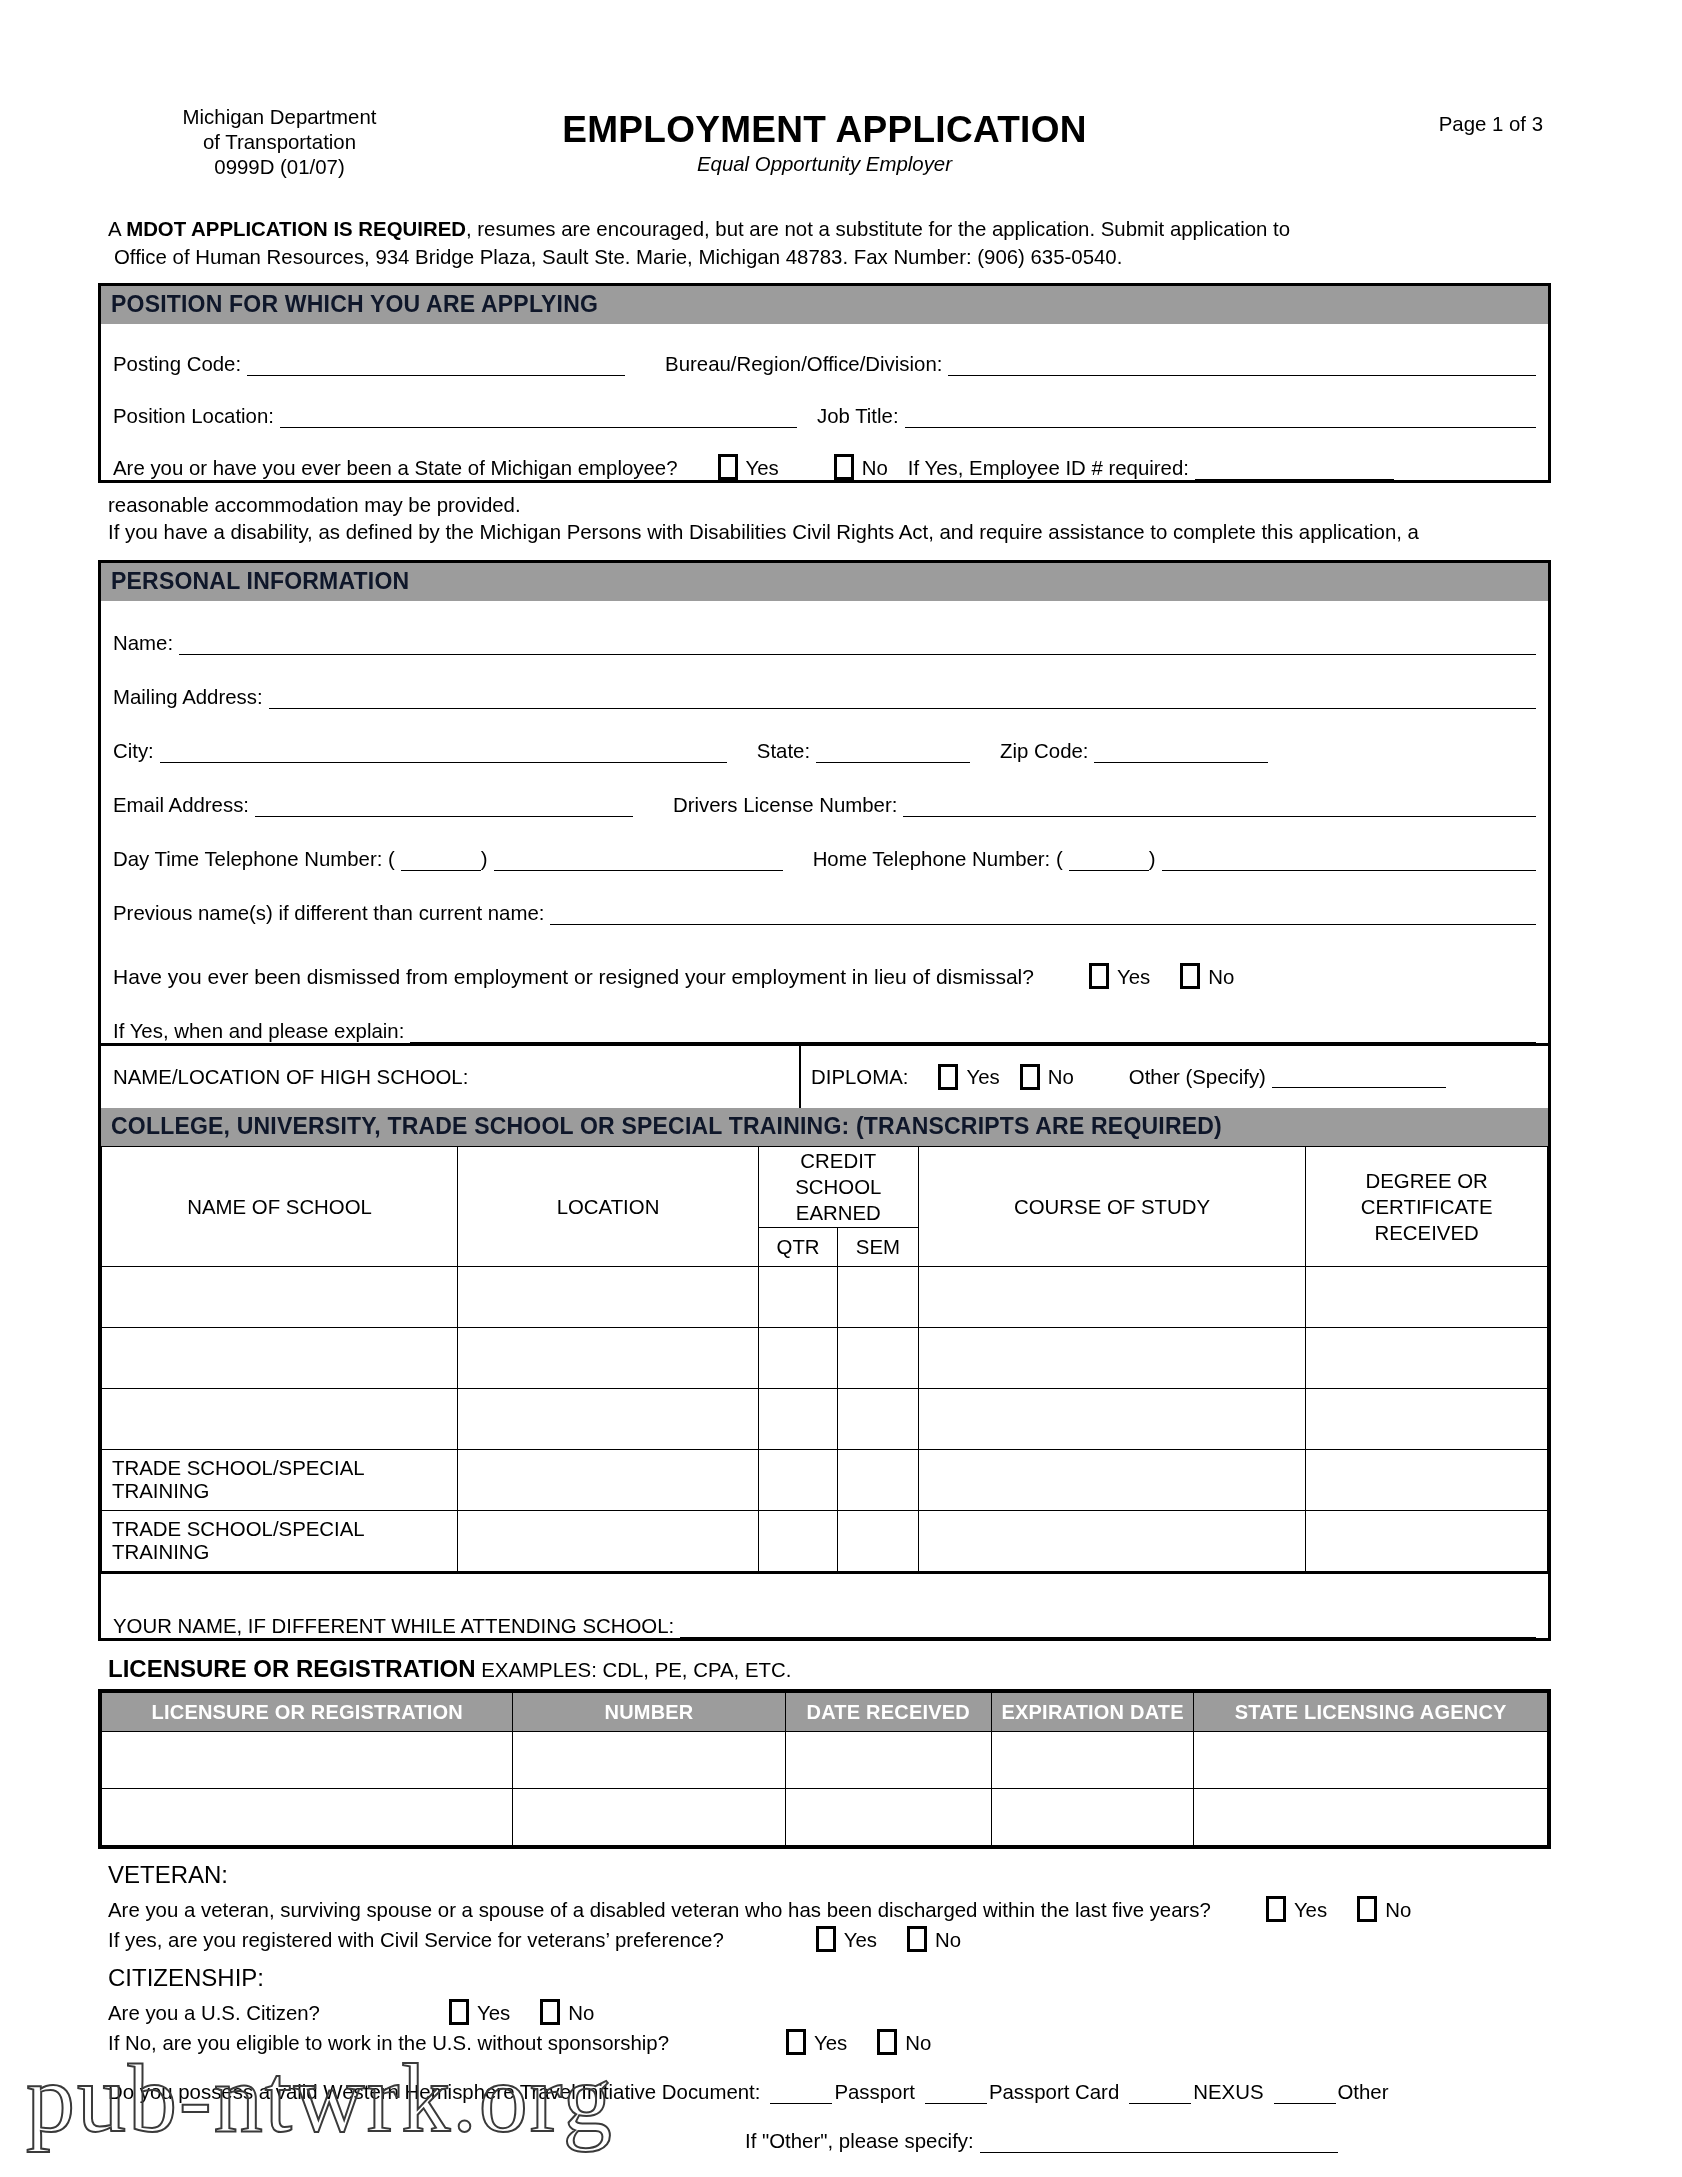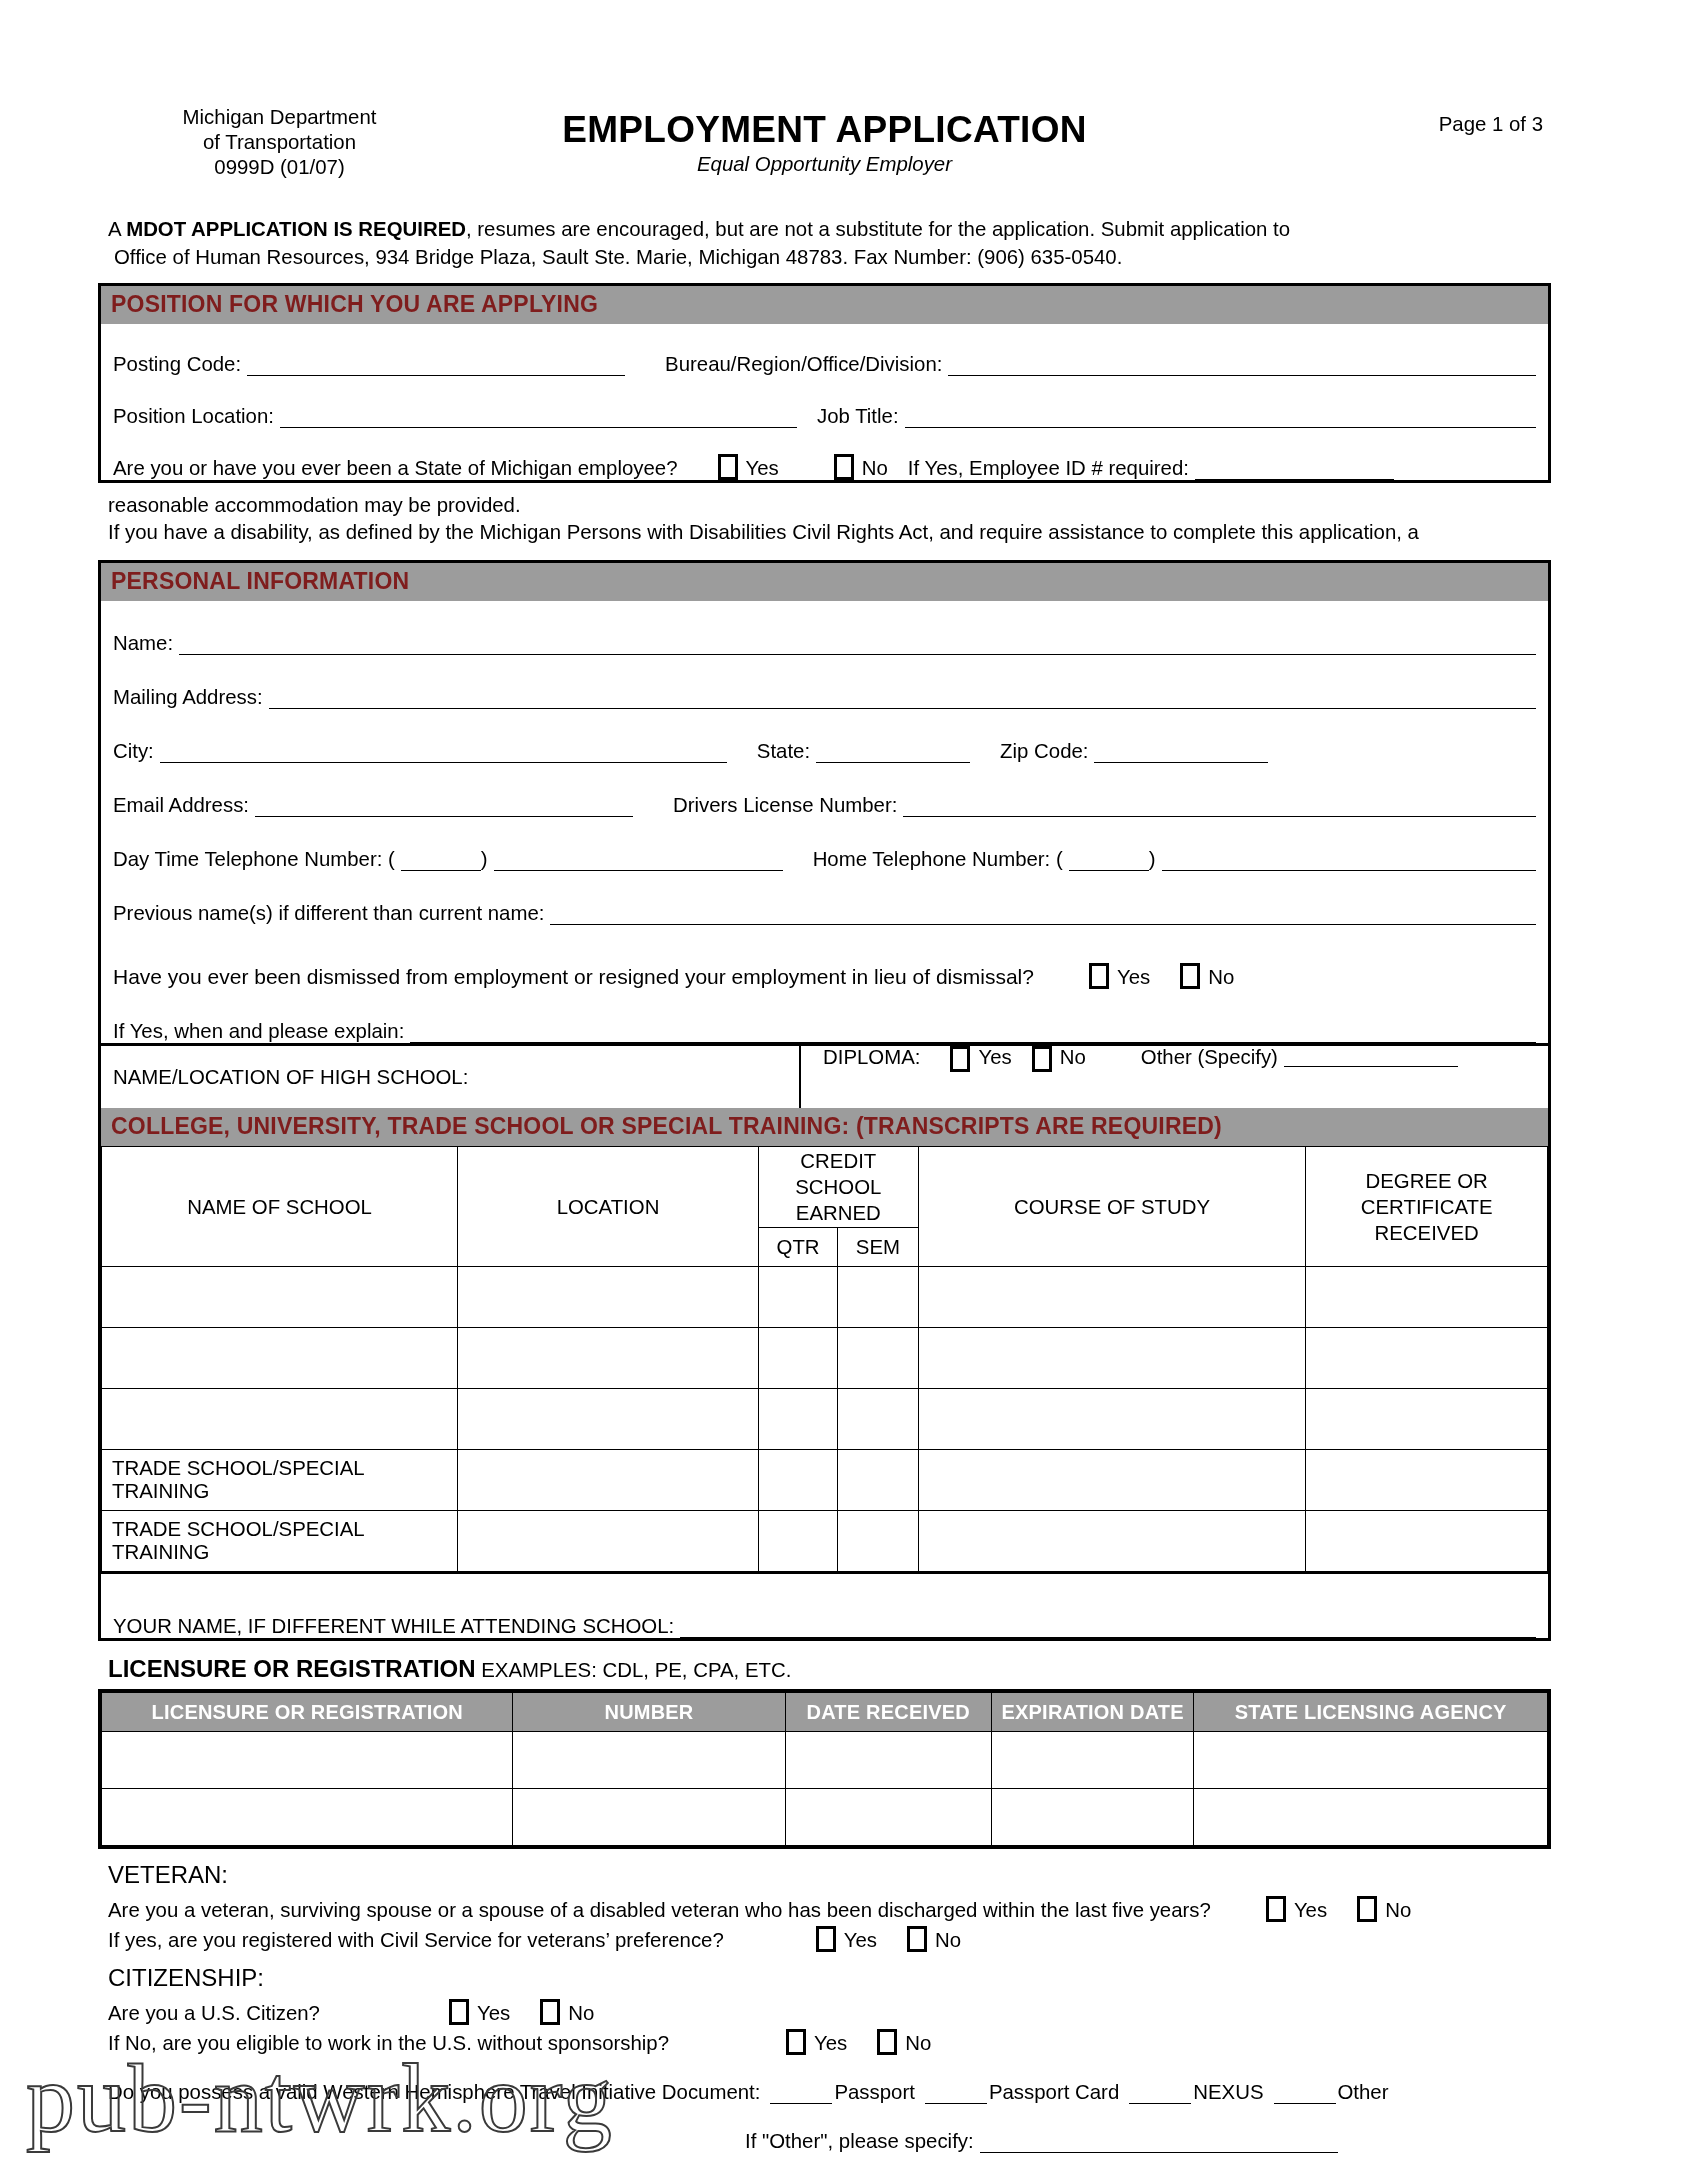--- a/index.html
+++ b/index.html
@@ -82,21 +82,21 @@
   .intro .ln2 { display:block; padding-left: 6px; }
 
   
   .sec-box {
     border: 3px solid #000;
     margin-top: 12px;
     background: #fff;
   }
   .bar {
     background: #9c9c9c;
-    color: #7f1d1d;
+    color: #0f172a;
     font-weight: bold;
     font-size: 23px;
     padding: 5px 0 6px 10px;
     letter-spacing: 0.2px;
   }
   .bar .small { font-size: 23px; }
 
   .boxbody { padding: 0 12px; }
 
   .row {
@@ -170,22 +170,22 @@
     padding-left: 12px;
     font-size: 20.4px;
     border-right: 2.4px solid #000;
     height: 100%;
     display: flex;
     align-items: center;
   }
   .hs-right {
     flex: 1;
     display: flex;
-    align-items: flex-start;
-    padding-left: 22px;
+    align-items: center;
+    padding-left: 10px;
     font-size: 20.4px;
     height: 100%;
   }
 
   
   table.grid {
     border-collapse: collapse;
     width: 100%;
     table-layout: fixed;
   }

